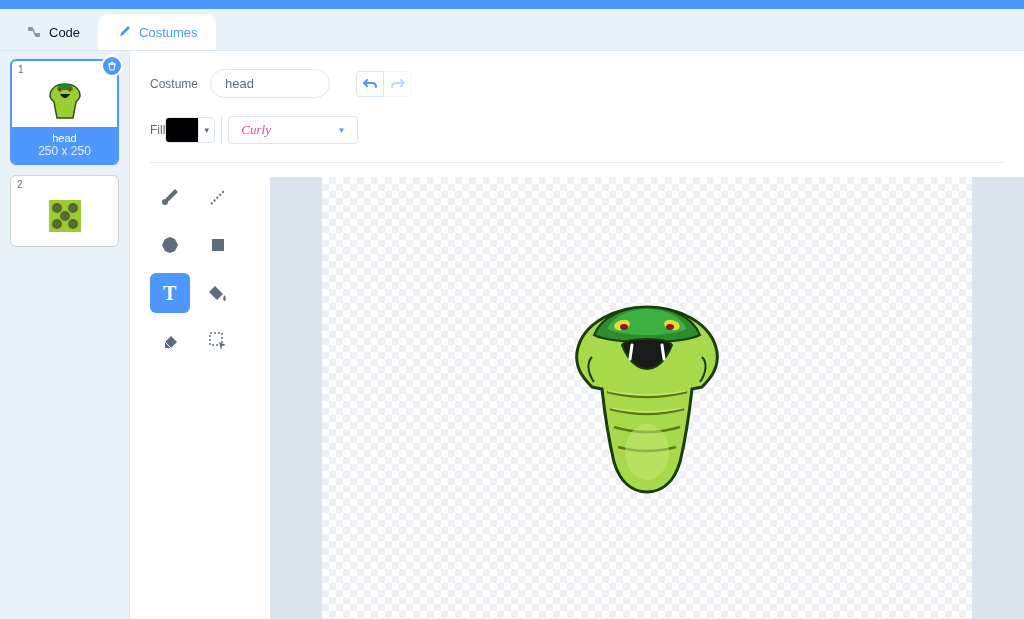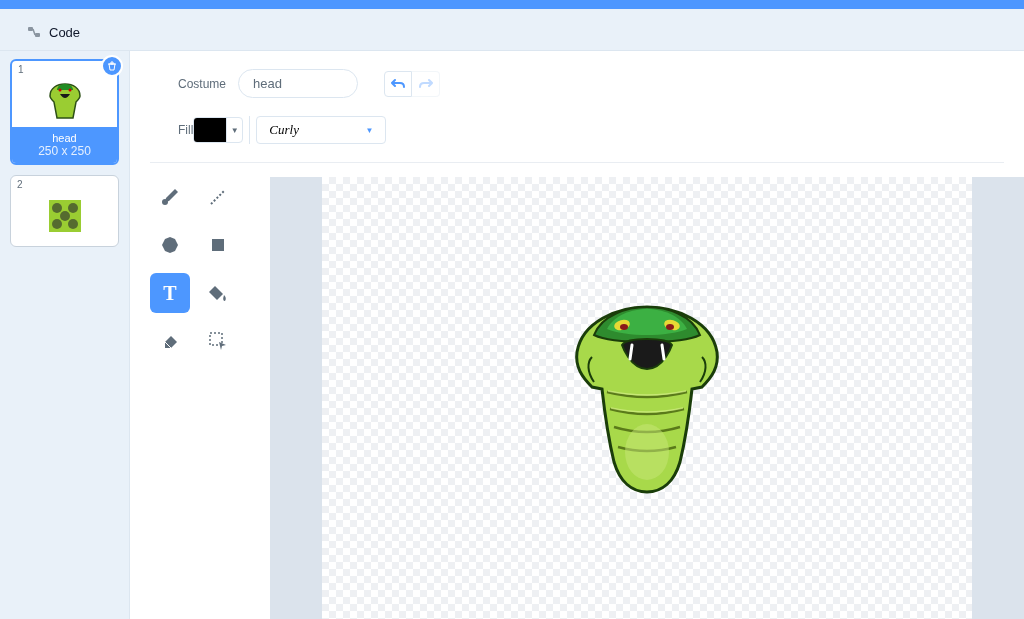--- a/index.html
+++ b/index.html
@@ -21,37 +21,37 @@
 .costume-num { position: absolute; top: 3px; left: 6px; font-size: 10px; color: #5f6d7a; }
 .costume-thumb { width: 52px; height: 48px; margin: 12px auto 2px; display: flex; align-items: center; justify-content: center; }
 .costume-label { font-size: 11px; padding: 4px 0 0; }
 .costume-item.selected .costume-label { background: #4d97ff; color: #fff; border-radius: 0 0 4px 4px; padding: 5px 0; margin: 2px -4px -4px -4px; }
 .costume-dims { font-size: 12px; opacity: 0.85; }
 .costume-item.unselected .costume-label { color: #5f6d7a; }
 .costume-item.unselected .costume-dims { color: #8a95a0; }
 .delete-badge { position: absolute; top: -6px; right: -6px; width: 22px; height: 22px; border-radius: 50%; background: #4d97ff; color: #fff; display: flex; align-items: center; justify-content: center; font-size: 11px; border: 2px solid #fff; }
 
 .editor-panel { flex: 1; display: flex; flex-direction: column; background: #fff; }
-.editor-header { padding: 18px 20px 12px; margin-left: 28px; }
+.editor-header { padding: 18px 20px 12px; }
 .header-row1 { display: flex; align-items: center; gap: 12px; margin-bottom: 18px; }
 .field-label { font-size: 12px; color: #5f6d7a; }
 .text-input { border: 1px solid #dce6f0; border-radius: 16px; padding: 6px 14px; font-size: 13px; width: 120px; background: #fff; color: #5f6d7a; }
 .undo-redo { display: flex; gap: 0; margin-left: 14px; }
 .undo-btn, .redo-btn { width: 28px; height: 26px; border: 1px solid #dce6f0; background: #fff; color: #4d97ff; display: flex; align-items: center; justify-content: center; cursor: pointer; }
 .undo-btn { border-radius: 4px 0 0 4px; }
 .redo-btn { border-radius: 0 4px 4px 0; border-left: none; }
 .redo-btn.disabled { opacity: 0.35; }
 
 .header-row2 { display: flex; align-items: center; gap: 0; }
 .fill-control { display: flex; align-items: center; border: 1px solid #dce6f0; border-radius: 4px; overflow: hidden; }
 .fill-swatch { width: 32px; height: 24px; background: #000; }
 .fill-dropdown { width: 16px; height: 24px; display: flex; align-items: center; justify-content: center; color: #5f6d7a; border-left: 1px solid #dce6f0; font-size: 8px; }
 .row2-divider { width: 1px; height: 28px; background: #dce6f0; margin: 0 6px; }
 .font-select { display: flex; align-items: center; justify-content: space-between; border: 1px solid #dce6f0; border-radius: 4px; padding: 5px 12px; width: 130px; cursor: pointer; }
-.font-name { font-family: cursive; font-style: italic; font-size: 13px; color: #000000; }
+.font-name { font-family: cursive; font-style: italic; font-size: 13px; color: #ec4899; }
 .font-caret { color: #4d97ff; font-size: 8px; }
 
 .divider-line { height: 1px; background: #e9edf2; margin: 6px 20px 0; }
 
 .editor-body { flex: 1; display: flex; padding-top: 14px; }
 .tool-palette { width: 140px; display: grid; grid-template-columns: 40px 40px; grid-auto-rows: 40px; gap: 8px; padding-left: 20px; align-content: start; }
 .tool-btn { width: 40px; height: 40px; border-radius: 6px; display: flex; align-items: center; justify-content: center; cursor: pointer; color: #5f6d7a; }
 .tool-btn.selected { background: #4d97ff; color: #fff; }
 
 .canvas-wrapper { flex: 1; background: #dbe3ec; padding: 0; display: flex; justify-content: center; align-items: flex-start; overflow: hidden; }
@@ -74,20 +74,28 @@
 <div class="tabs-row">
   <div class="tab">
     <span class="icon">
       <svg width="16" height="16" viewBox="0 0 16 16">
           <rect x="2" y="3" width="5" height="4" rx="1" fill="#8a95a0"></rect>
           <rect x="9" y="9" width="5" height="4" rx="1" fill="#8a95a0"></rect>
           <path d="M7 5 L9 11" stroke="#8a95a0" stroke-width="1.5"></path>
         </svg>
     </span>
     <span>Code</span>
+  </div>
+  <div class="tab active">
+    <span class="icon">
+      <svg width="16" height="16" viewBox="0 0 16 16">
+          <path d="M12 2 L14 4 L7 11 L4 12 L5 9 Z" fill="#4d97ff"></path>
+        </svg>
+    </span>
+    <span>Costumes</span>
   </div>
 </div>
 
 <div class="main-area">
 
   <div class="costume-list">
     <div class="costume-item selected">
       <span class="costume-num">1</span>
       <div class="delete-badge">
         <svg width="10" height="10" viewBox="0 0 10 10">

